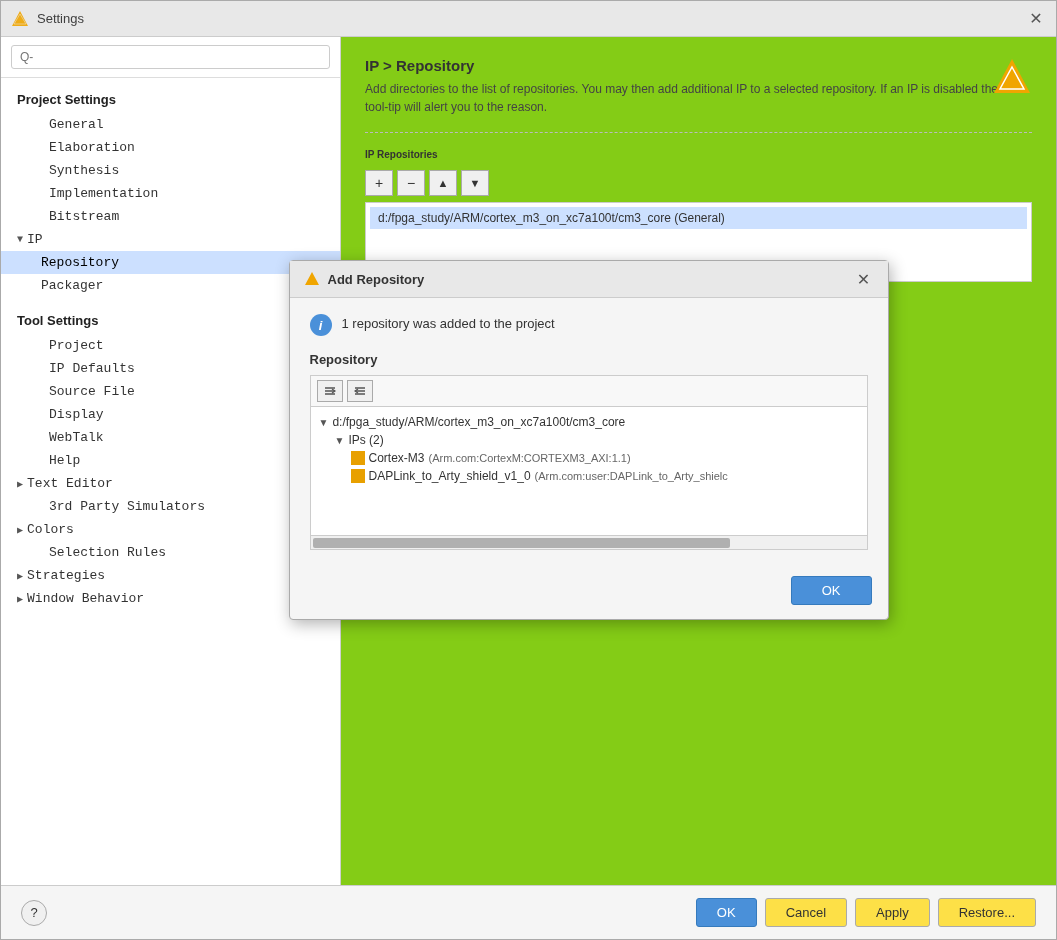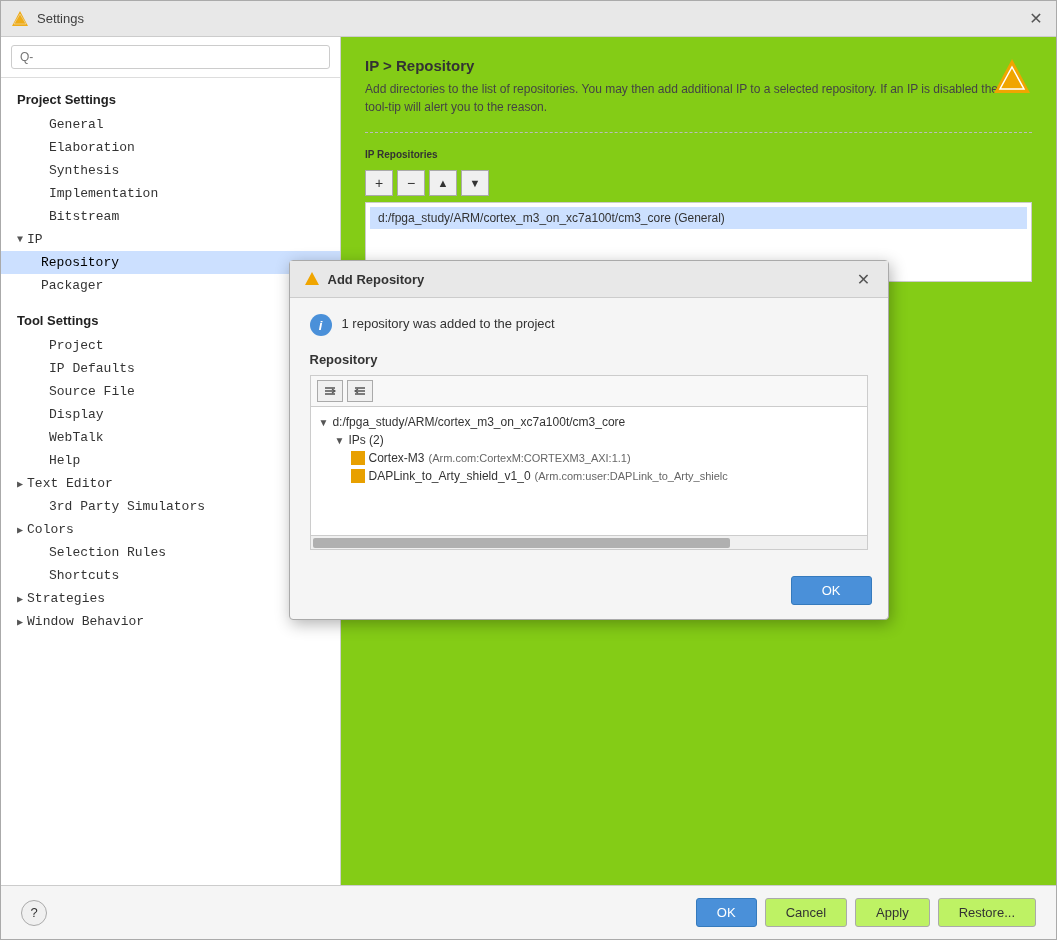--- a/index.html
+++ b/index.html
@@ -209,21 +209,21 @@
       cursor: pointer;
       display: flex;
       align-items: center;
       justify-content: center;
       font-size: 13px;
       color: #333;
     }
     .footer-btn {
       padding: 6px 20px;
       border: 1px solid #aaa;
-      background: #bef264;
+      background: #fde047;
       cursor: pointer;
       font-size: 13px;
       color: #333;
       border-radius: 3px;
     }
     .footer-btn.primary {
       background: #4a90d9;
       color: #fff;
       border-color: #357abd;
     }
@@ -422,21 +422,20 @@
         <div class="nav-item parent">
           <span class="chevron">▶</span>
           <span>Text Editor</span>
         </div>
         <div class="nav-item">3rd Party Simulators</div>
         <div class="nav-item parent">
           <span class="chevron">▶</span>
           <span>Colors</span>
         </div>
         <div class="nav-item">Selection Rules</div>
-        <div class="nav-item">Shortcuts</div>
         <div class="nav-item parent">
           <span class="chevron">▶</span>
           <span>Strategies</span>
         </div>
         <div class="nav-item parent">
           <span class="chevron">▶</span>
           <span>Window Behavior</span>
         </div>
       </div>
     </div>

